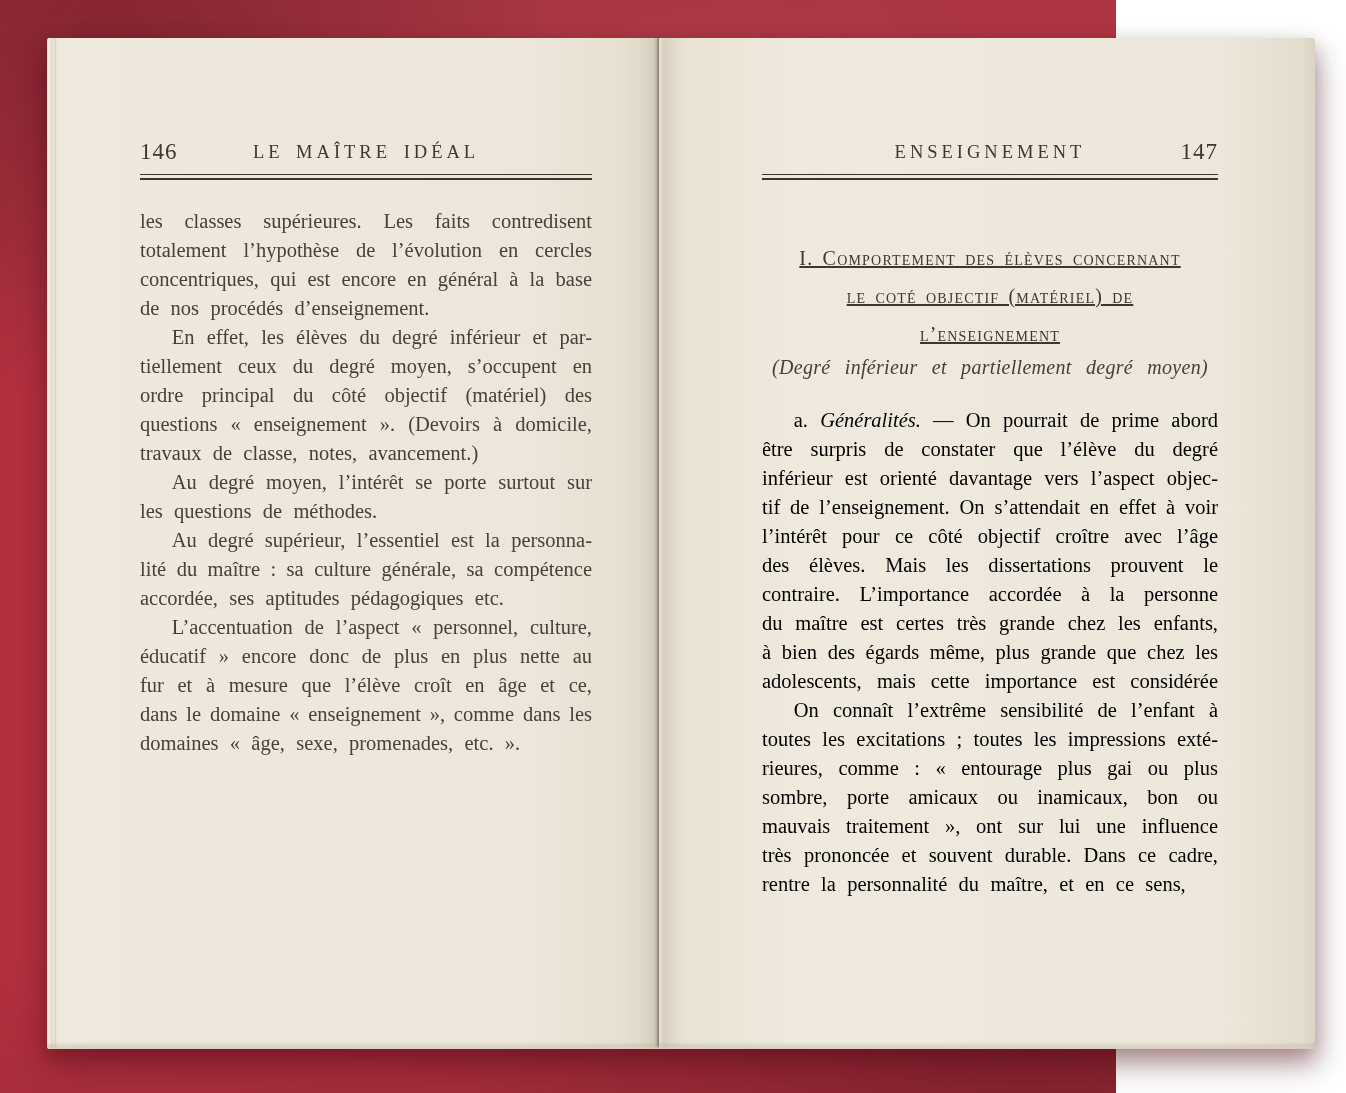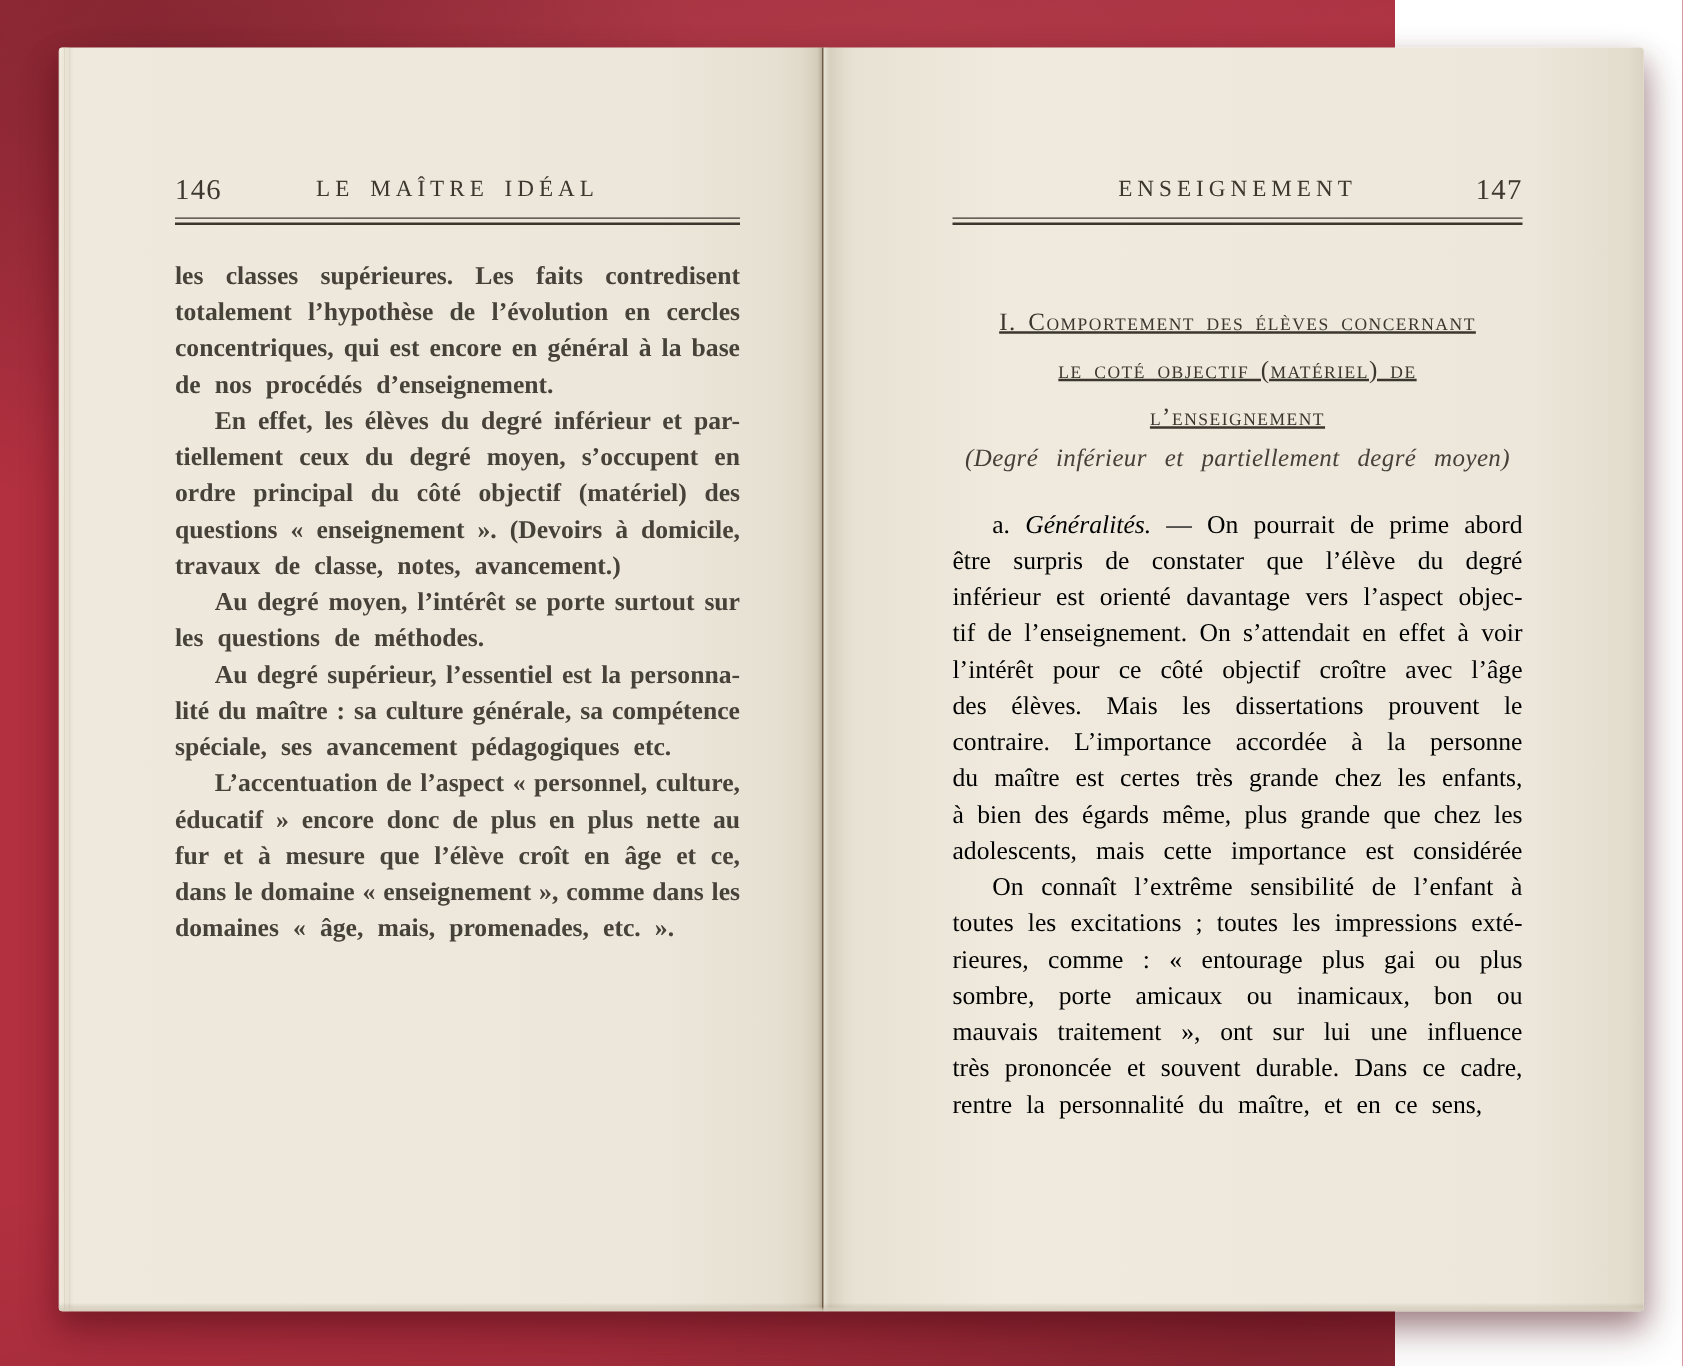--- a/index.html
+++ b/index.html
@@ -63,21 +63,21 @@
   }
   .num-left{left:0;} .num-right{right:0;}
   .running-title{
     position:absolute;left:0;right:0;text-align:center;
     font-size:18.5px;letter-spacing:4px;line-height:26px;word-spacing:4px;
   }
   .rule{
     margin-top:9px;height:3px;
     border-top:1.6px solid #3a362e;border-bottom:2.2px solid #3a362e;
   }
-  .pagebody{margin-top:27px;color:#46423a;font-weight:bold;}
+  .pagebody{margin-top:27px;color:#46423a;}
   .para{margin:0;padding:0;}
   .tl{
     font-size:20.5px;line-height:29px;
     text-align:justify;text-align-last:justify;
     white-space:nowrap;
   }
   .tl-last{text-align-last:left;word-spacing:0.30em;}
   .para[data-indent] > .tl:first-child{text-indent:1.55em;}
   .fl-indent{text-indent:1.55em;}
   .heading{
@@ -118,28 +118,28 @@
             <div class="tl">questions « enseignement ». (Devoirs à domicile,</div>
             <div class="tl tl-last">travaux de classe, notes, avancement.)</div>
           </div>
         <div class="para" data-indent="">
             <div class="tl">Au degré moyen, l’intérêt se porte surtout sur</div>
             <div class="tl tl-last">les questions de méthodes.</div>
           </div>
         <div class="para" data-indent="">
             <div class="tl">Au degré supérieur, l’essentiel est la personna-</div>
             <div class="tl">lité du maître : sa culture générale, sa compétence</div>
-            <div class="tl tl-last">spéciale, ses avancement pédagogiques etc.</div>
+            <div class="tl tl-last">accordée, ses aptitudes pédagogiques etc.</div>
           </div>
         <div class="para" data-indent="">
             <div class="tl">L’accentuation de l’aspect « personnel, culture,</div>
             <div class="tl">éducatif » encore donc de plus en plus nette au</div>
             <div class="tl">fur et à mesure que l’élève croît en âge et ce,</div>
             <div class="tl">dans le domaine « enseignement », comme dans les</div>
-            <div class="tl tl-last">domaines « âge, mais, promenades, etc. ».</div>
+            <div class="tl tl-last">domaines « âge, sexe, promenades, etc. ».</div>
           </div>
       </div>
     </div>
 
     <div class="page page-right">
       <div class="pg-header">
         <span class="running-title">ENSEIGNEMENT</span>
         <span class="pg-num num-right">147</span>
       </div>
       <div class="rule"></div>

